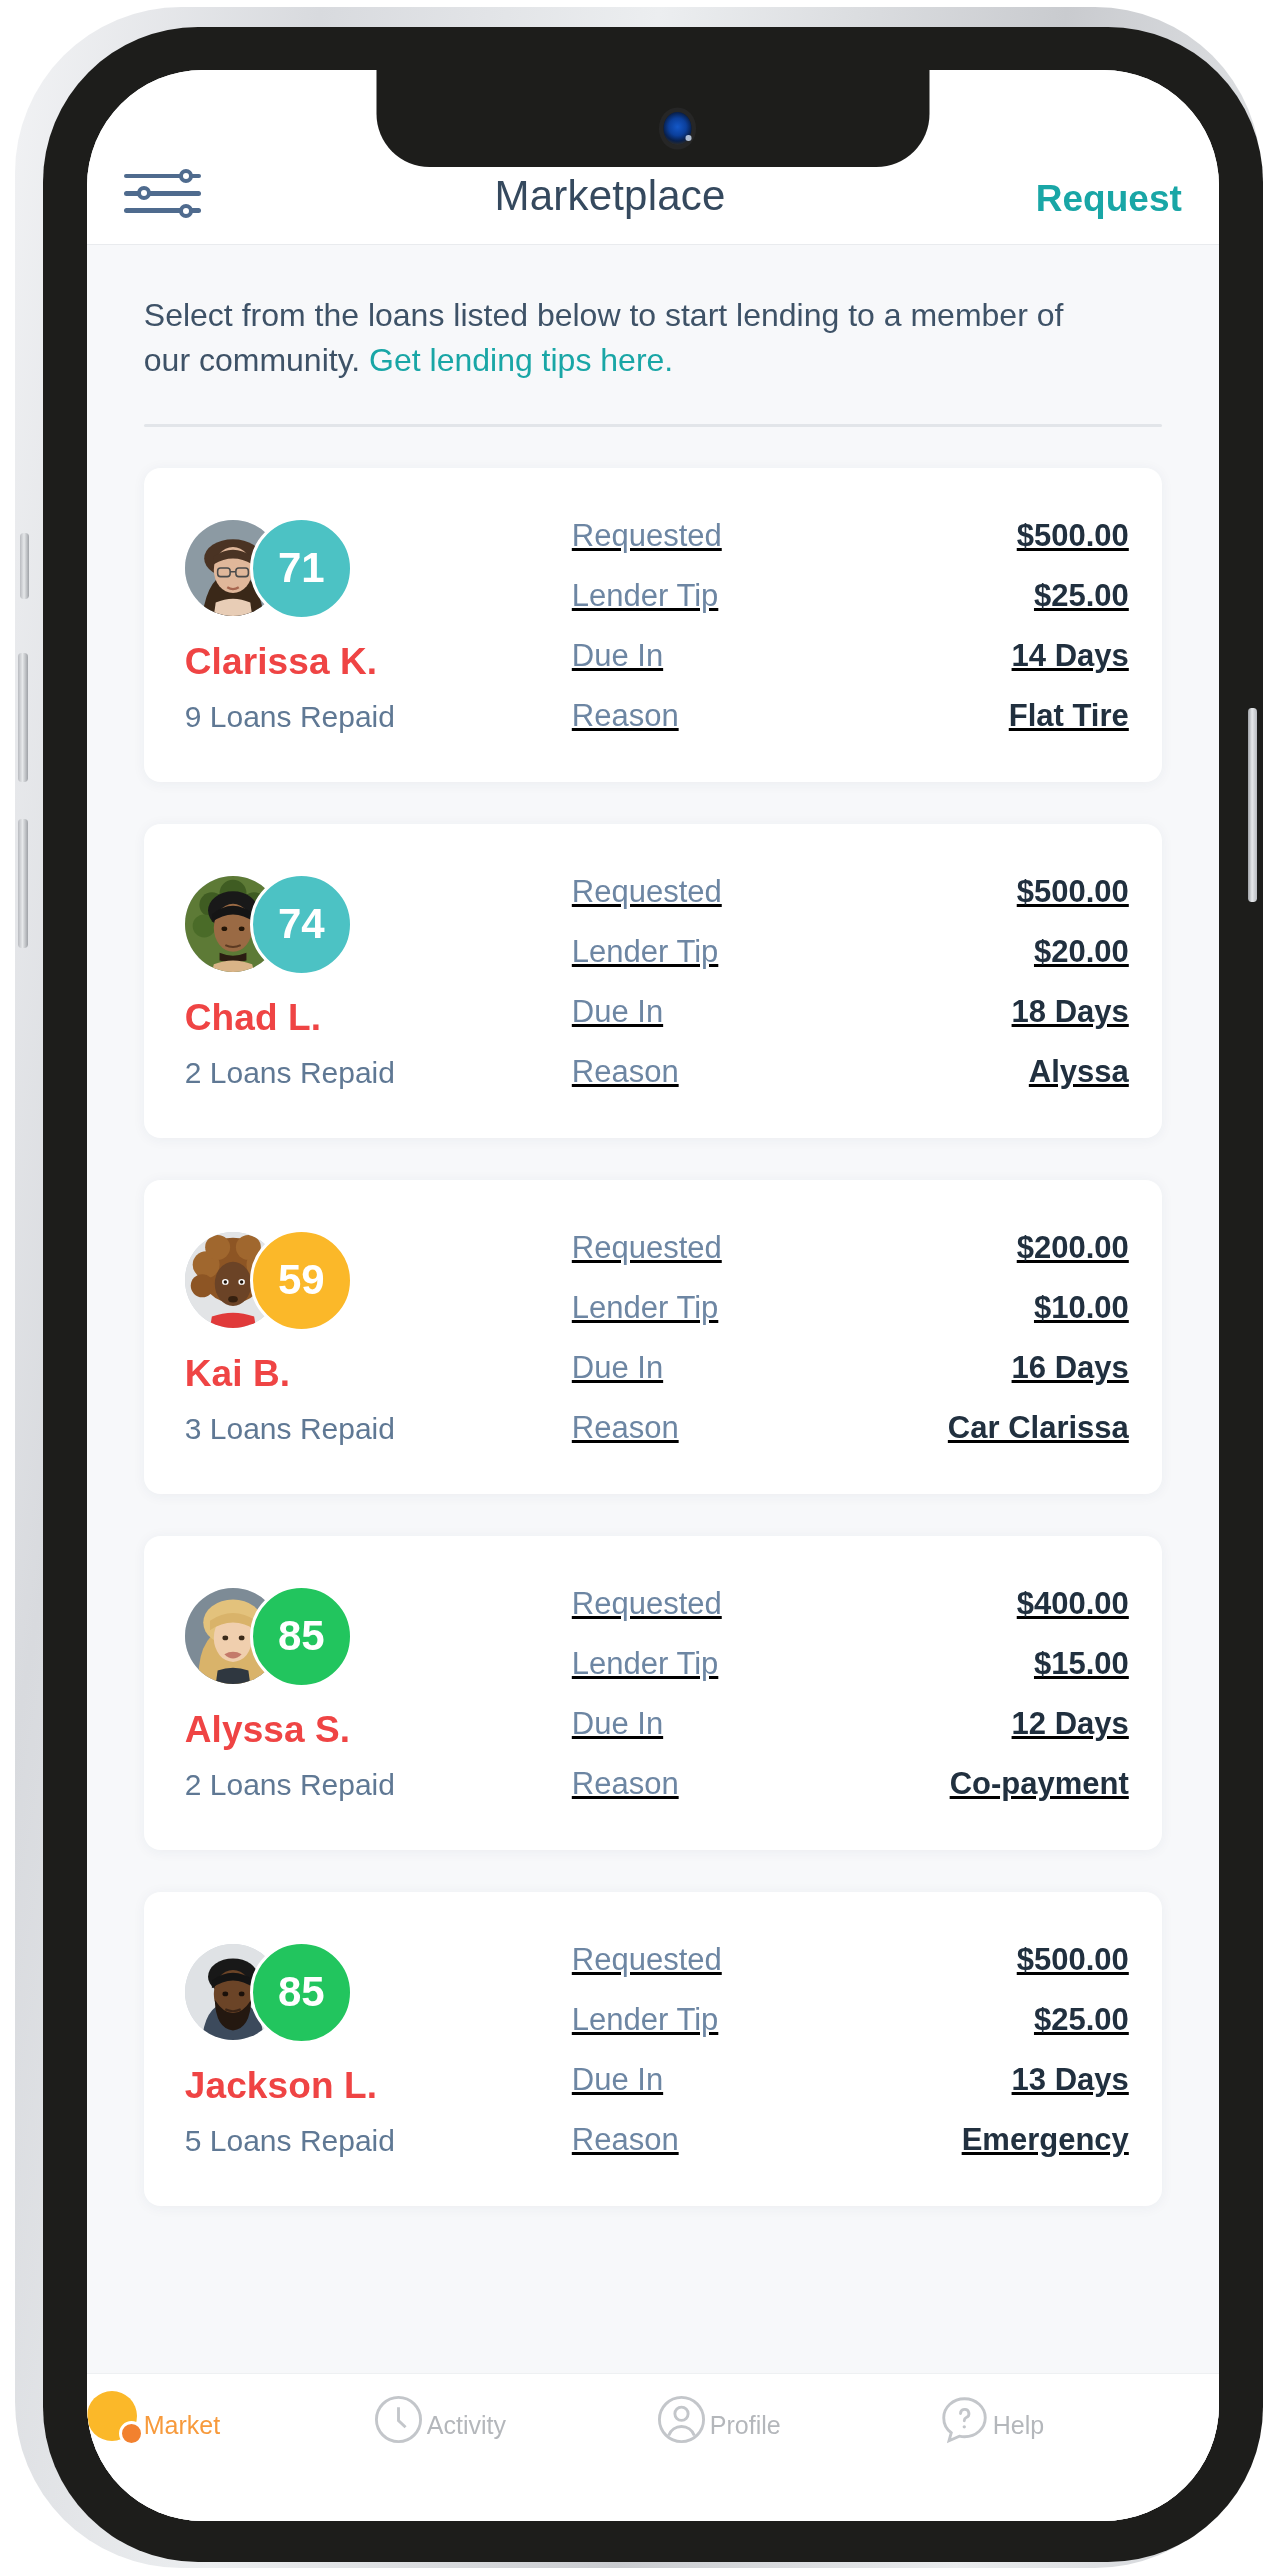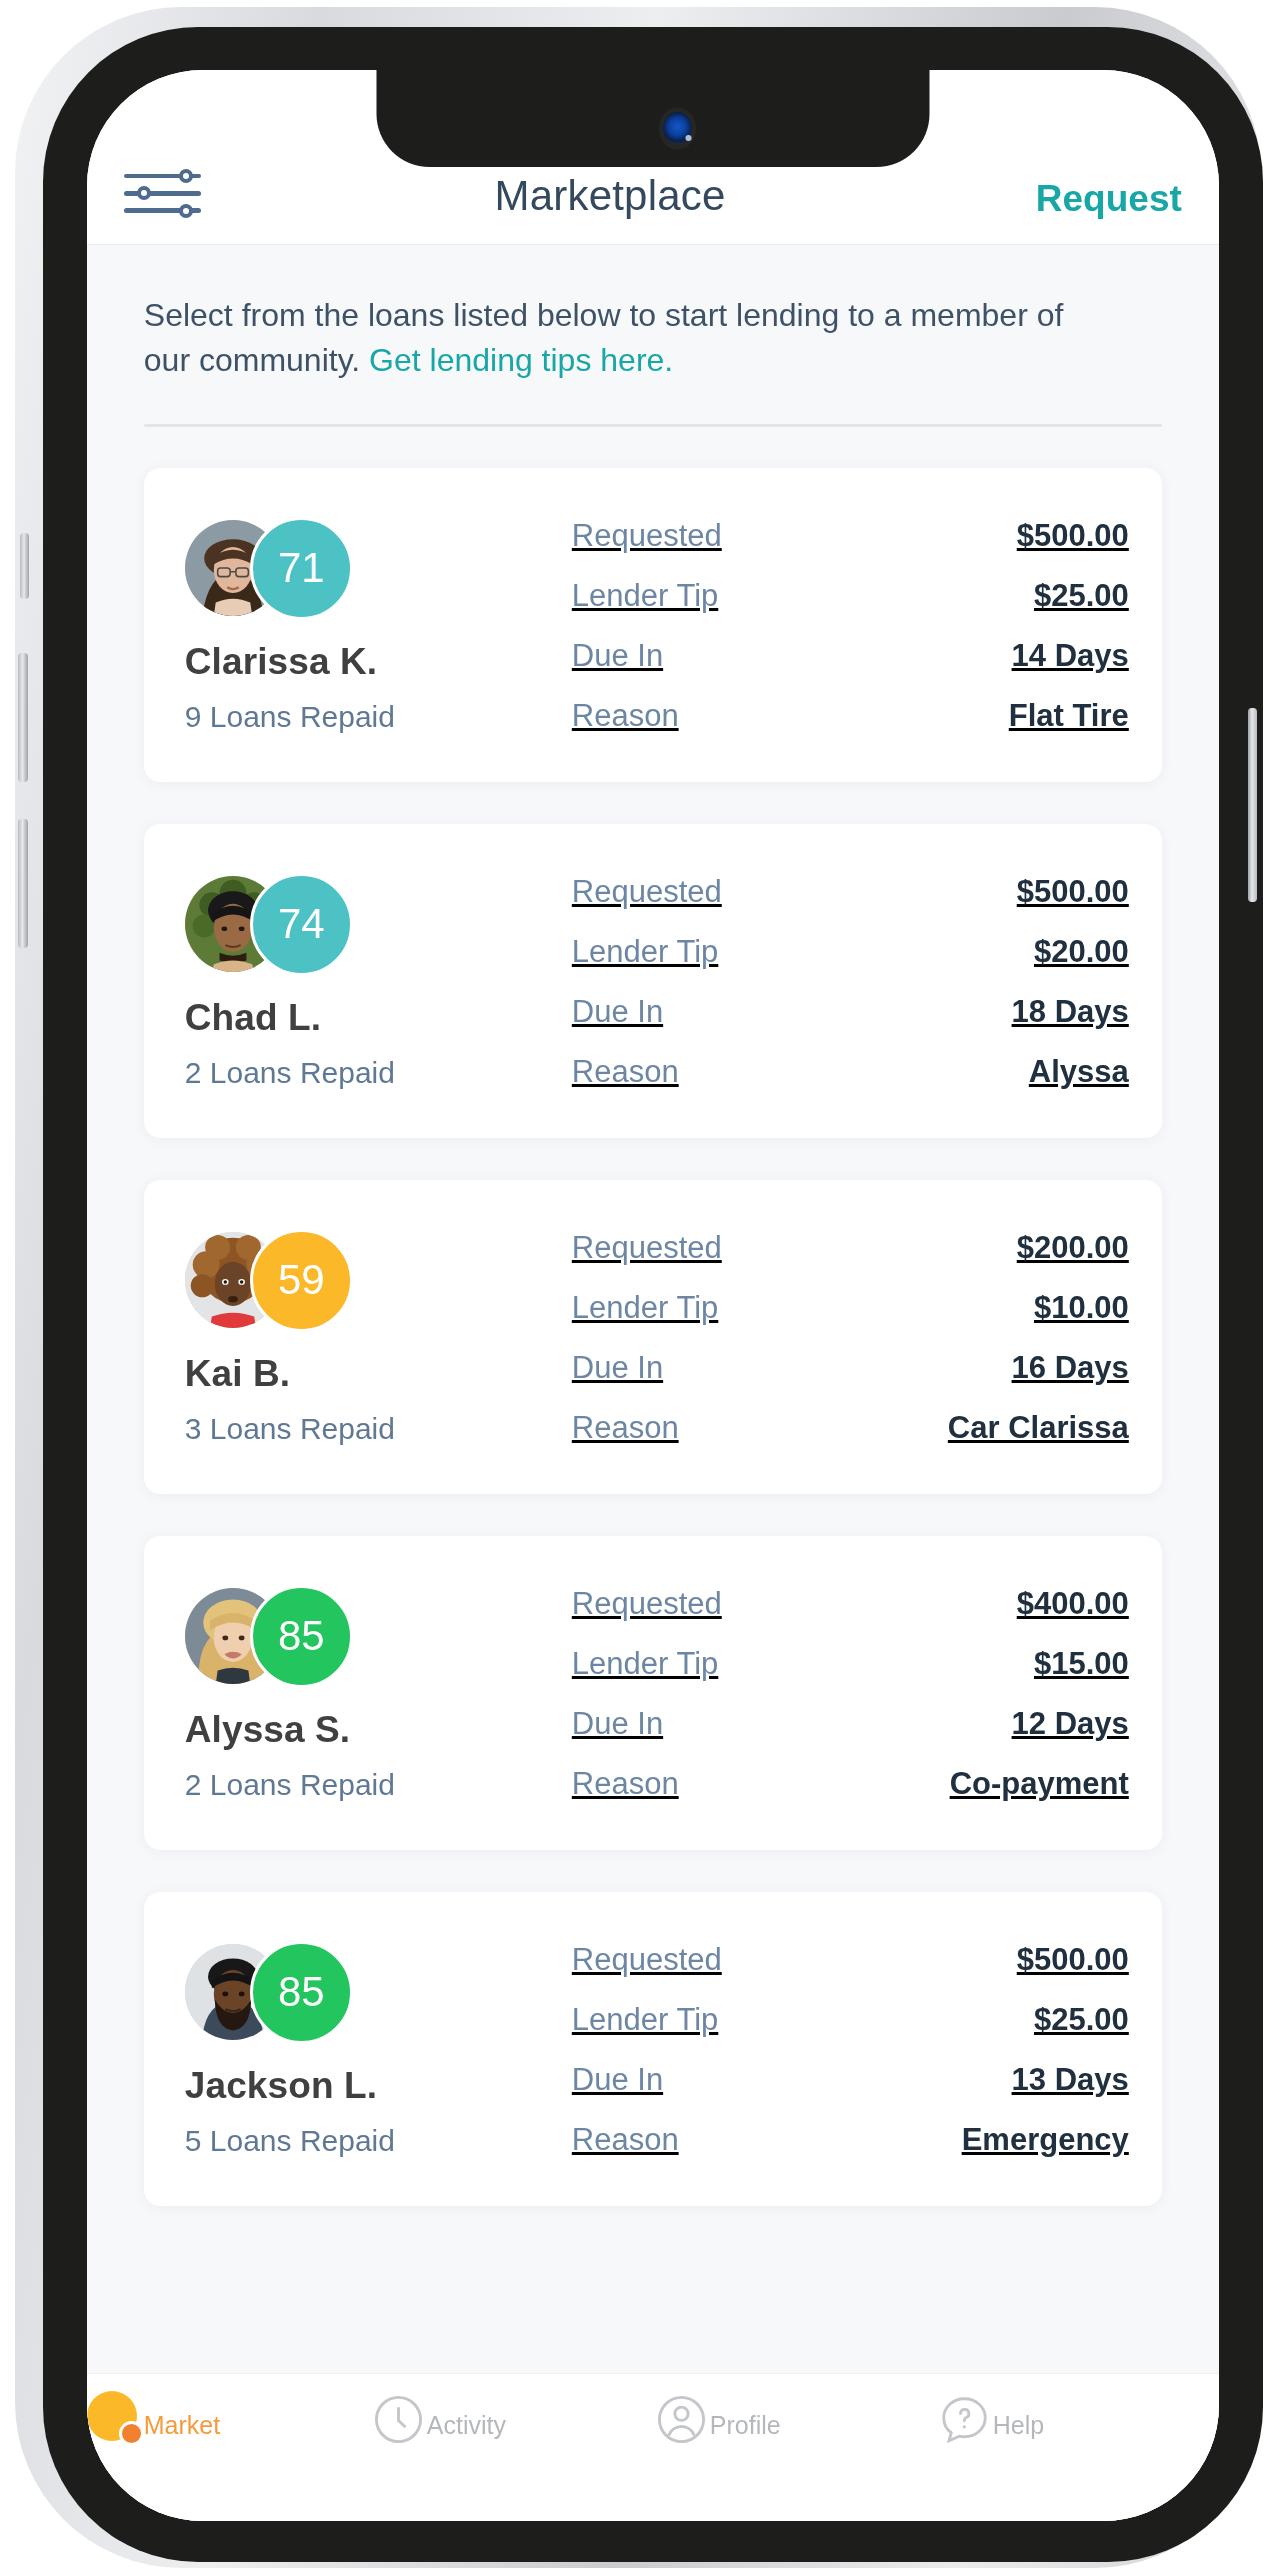--- a/index.html
+++ b/index.html
@@ -208,29 +208,29 @@
   .score-badge {
     position: absolute;
     left: 65px; top: -3.7px;
     width: 103px; height: 103px;
     border-radius: 50%;
     display: flex;
     align-items: center;
     justify-content: center;
     color: #ffffff;
     font-size: 42px;
-    font-weight: 400;
+    font-weight: 700;
     border: 3.7px solid #ffffff;
     text-align: center;
   }
 
   .borrower-name {
     font-size: 37px;
     font-weight: 700;
-    color: #404040;
+    color: #ef4444;
     margin-bottom: 16.6px;
     letter-spacing: 0.1px;
   }
   .loans-repaid {
     font-size: 30px;
     color: #5f7894;
   }
 
   .card-right {
     flex: 1;

